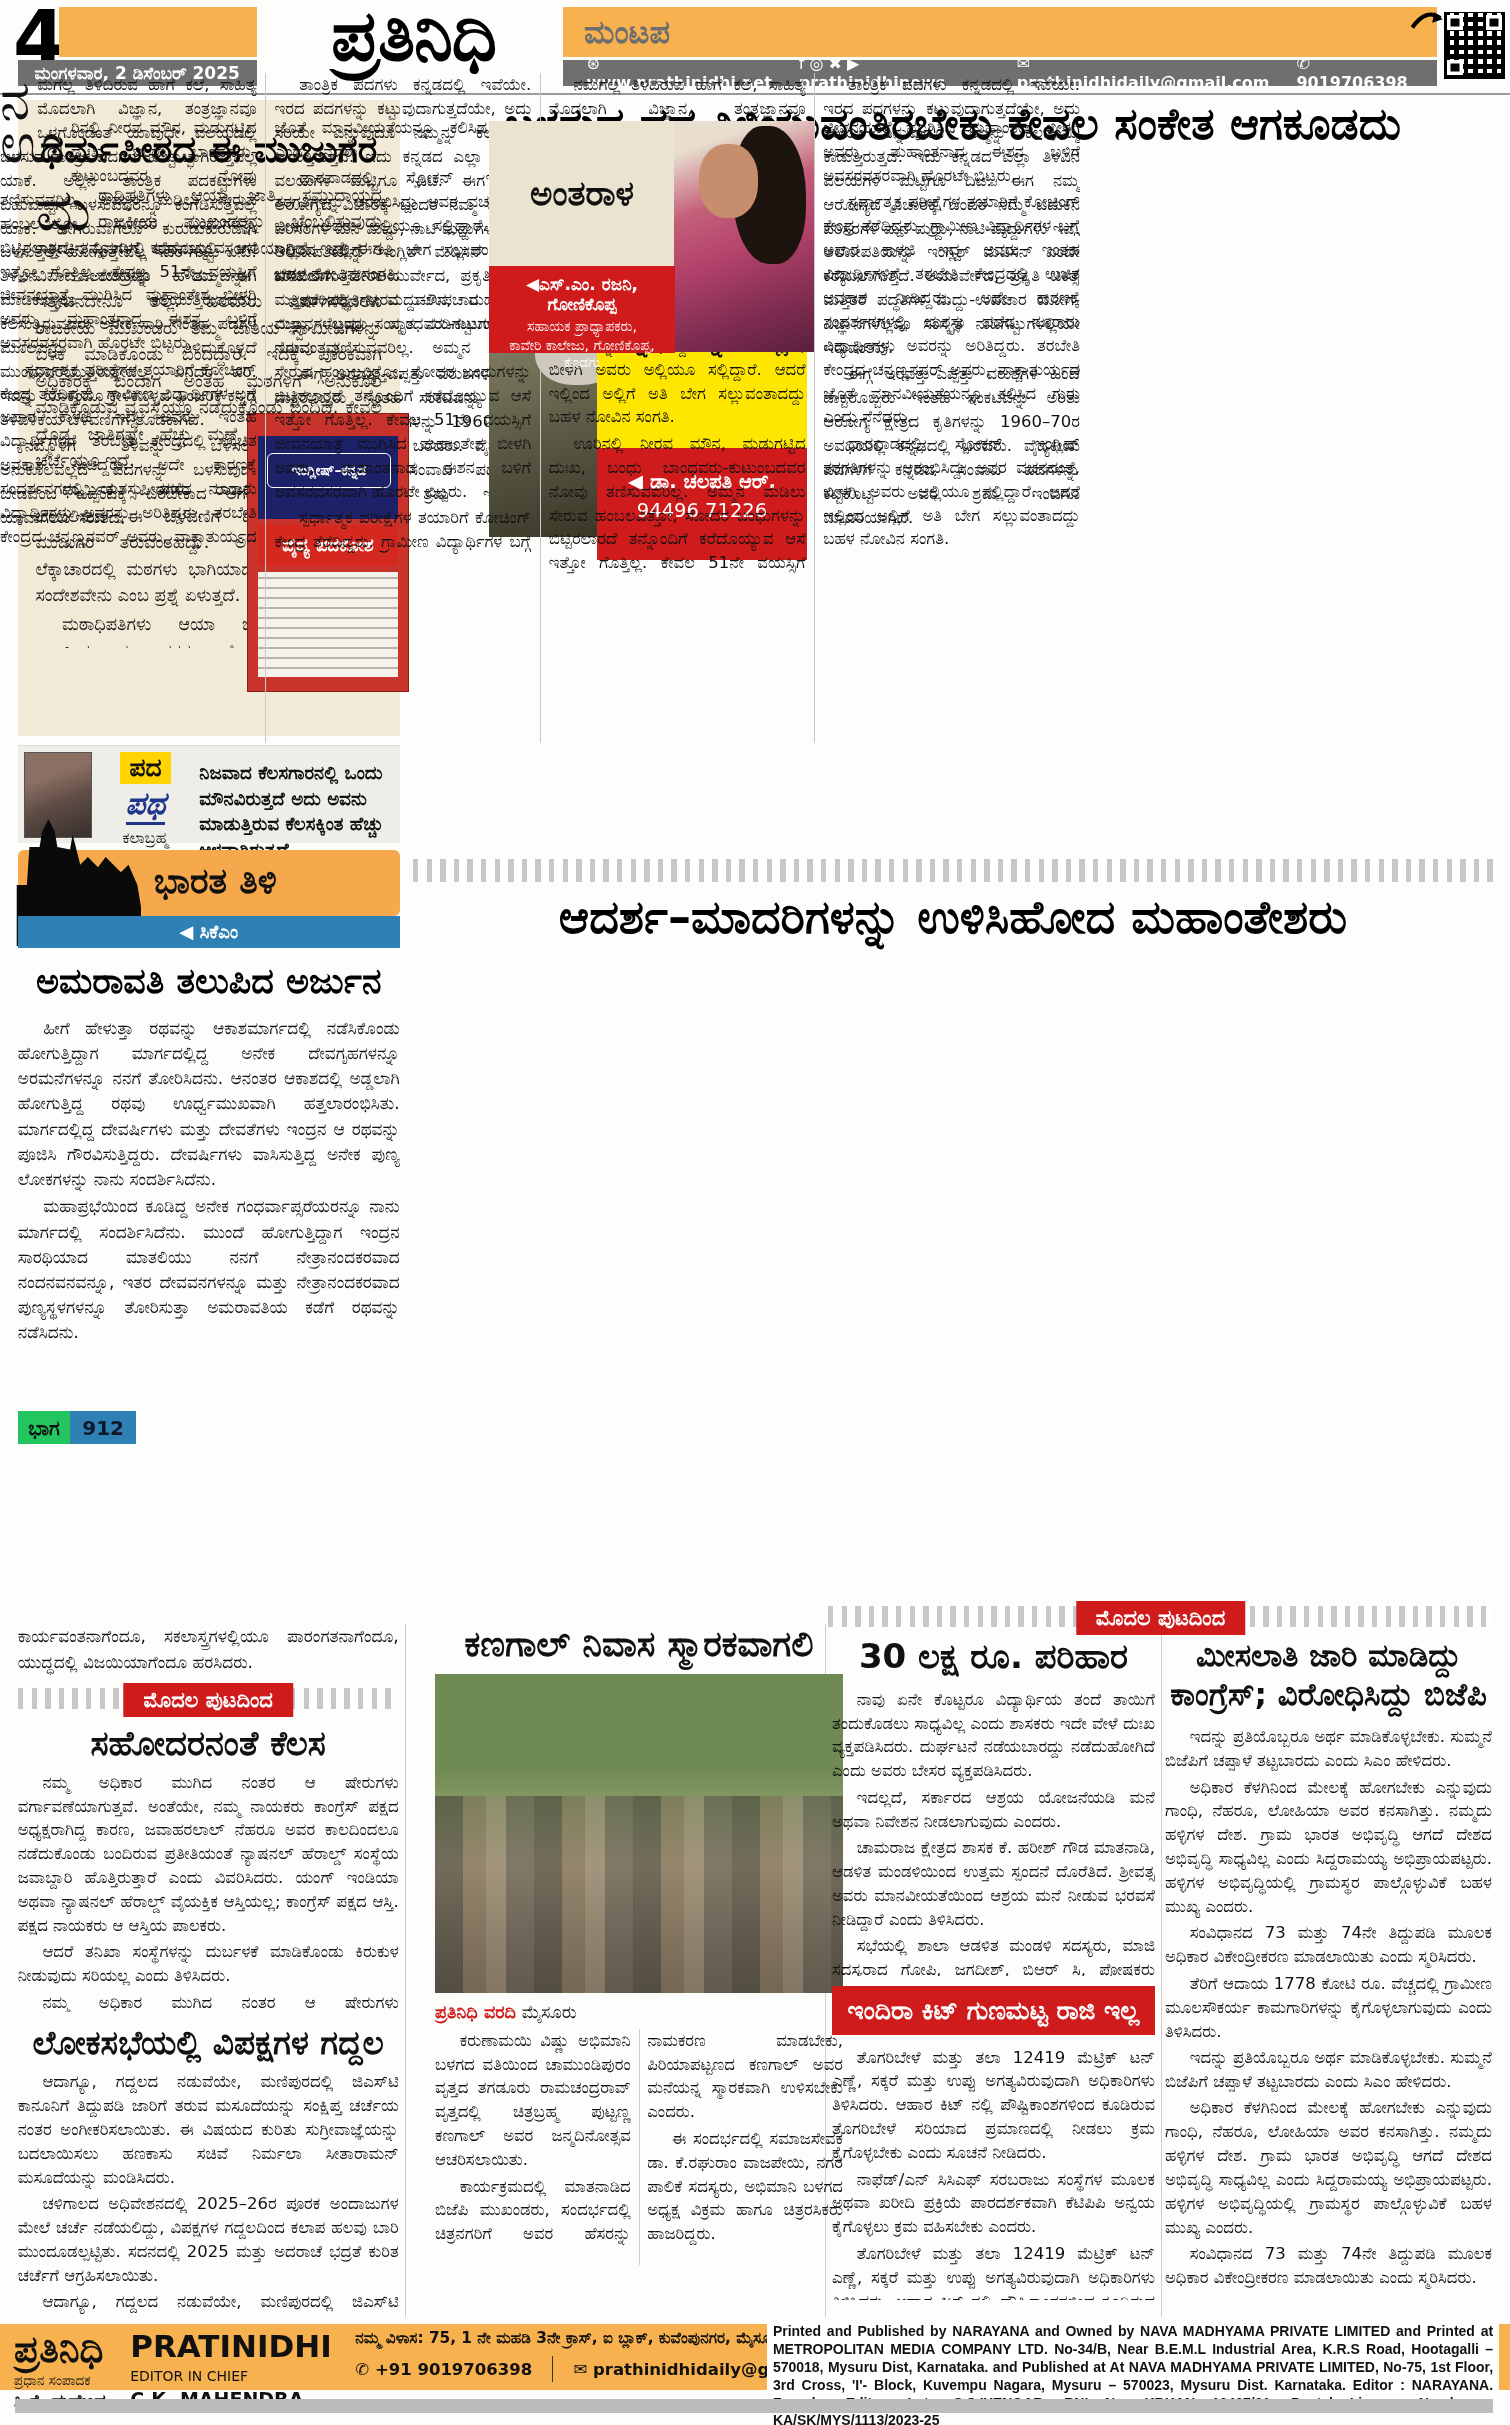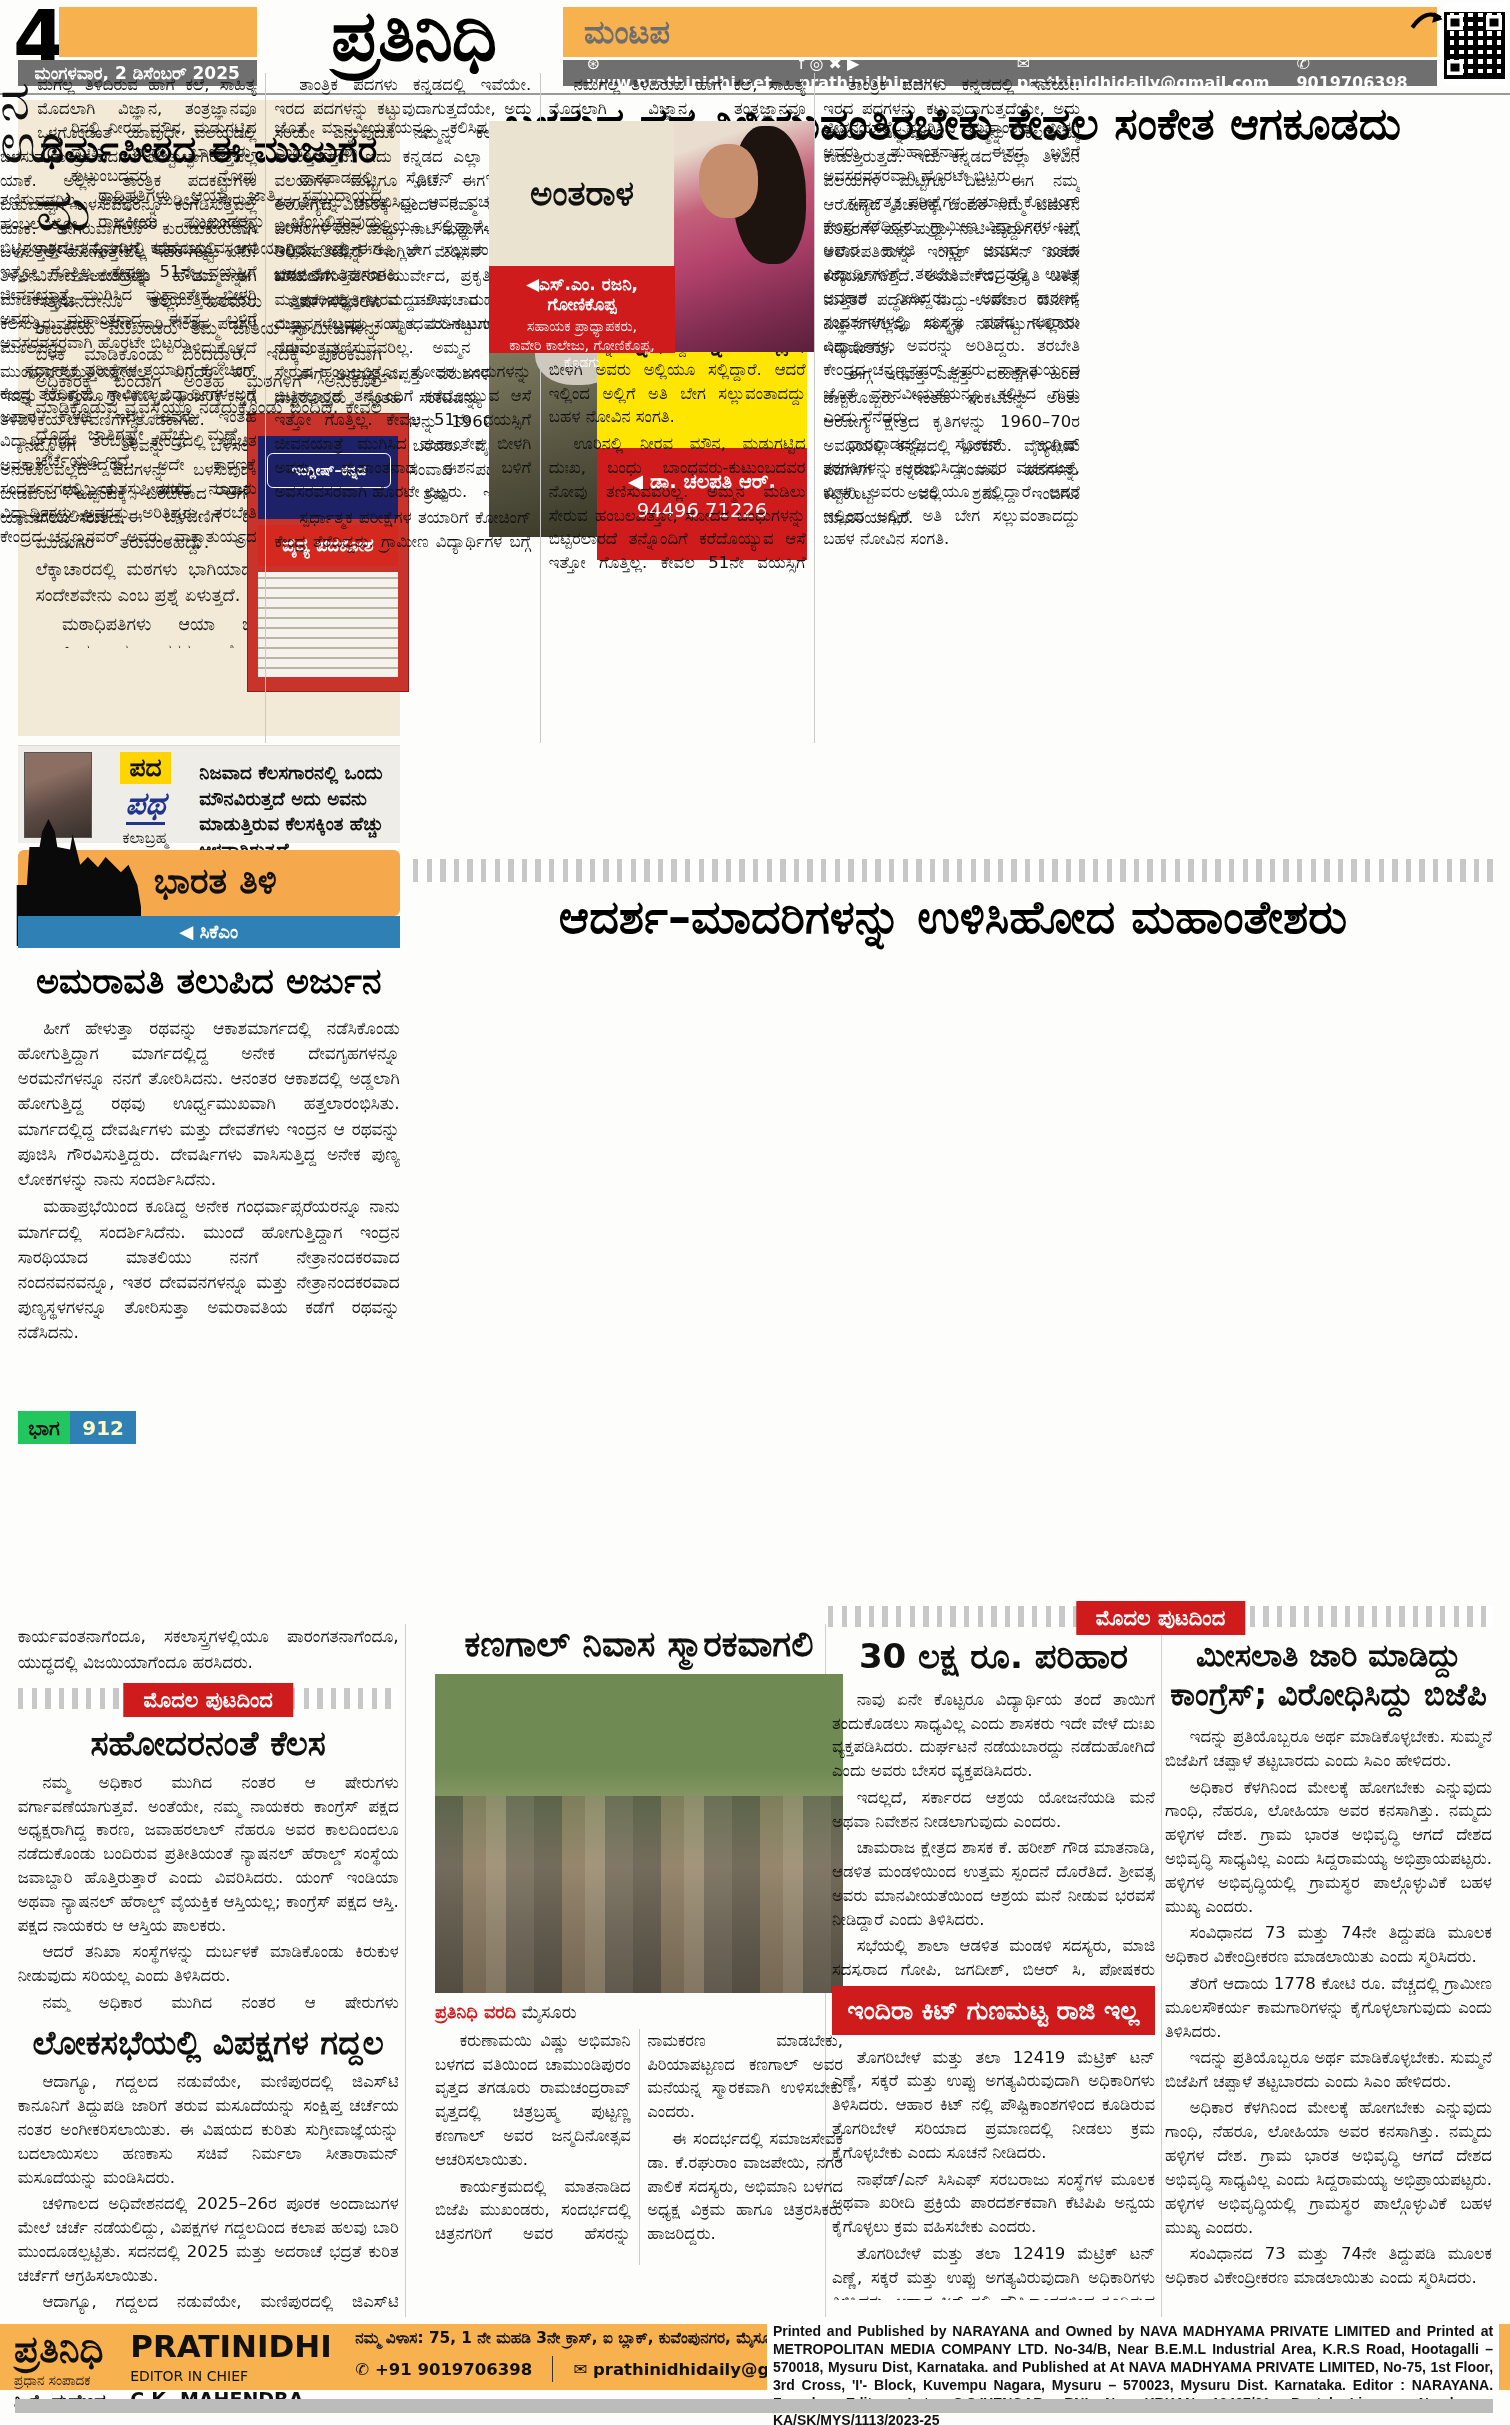--- a/index.html
+++ b/index.html
@@ -57,21 +57,21 @@
   #bt-banner{left:17.7px;top:850px;width:382px;height:66px;background:#f5a94c;border-radius:5.9px;}
   #bt-banner .txt{position:absolute;left:136px;top:10.6px;font-size:35px;font-weight:800;}
   #bt-chariot{position:absolute;left:-3.5px;top:-31px;width:127px;height:127px;background:#0a0a0a;
      clip-path:polygon(2% 100%,2% 52%,10% 52%,12% 22%,20% 22%,22% 10%,27% 0,32% 10%,34% 22%,44% 24%,46% 12%,52% 36%,58% 30%,66% 38%,72% 30%,84% 42%,90% 36%,97% 52%,100% 70%,100% 100%);}
   #bt-strip{left:17.7px;top:916px;width:382px;height:32px;background:#2f80b4;color:#fff;
             display:flex;align-items:center;justify-content:center;font-size:18.3px;font-weight:700;}
   #bt-headline{left:17.7px;top:961px;width:382px;text-align:center;font-size:35px;font-weight:800;}
   #bt-body{left:17.7px;top:1016px;width:382px;height:601px;overflow:hidden;font-size:17px;line-height:1.48;}
   #bt-badge{left:17.7px;top:1411px;height:33px;display:flex;font-weight:800;}
   #bt-badge .p1{background:#22c55e;font-size:20px;padding:4.7px 10.6px;}
-  #bt-badge .p2{background:#2f80b4;color:#fef9c3;font-size:20px;padding:4.7px 11.8px;}
+  #bt-badge .p2{background:#2f80b4;color:#0f172a;font-size:20px;padding:4.7px 11.8px;}
   
   #a1{left:413px;top:98px;width:1080px;}
   #a1 .headline{font-size:44px;text-align:center;}
   #a1-cols{position:absolute;left:0;top:73px;width:1080px;height:670px;overflow:hidden;
            column-count:4;column-gap:17.7px;column-rule:0.6px solid #c9c9c9;}
   #a1-photo{left:489px;top:174px;width:177px;height:363px;
             background:linear-gradient(165deg,#b3a98e 0 18%,#8f8a6f 30%,#6d6b52 55%,#4c4a38 80%,#33311f);}
   #a1-photo .cap{position:absolute;left:18%;top:4%;width:64%;height:16%;background:#9c9276;border-radius:50% 50% 10% 10%;}
   #a1-photo .face{position:absolute;left:26%;top:22%;width:48%;height:30%;background:#9a7b63;border-radius:42%;}
   #a1-photo .beard{position:absolute;left:26%;top:40%;width:48%;height:18%;background:#cfc8bd;border-radius:0 0 45% 45%;}

